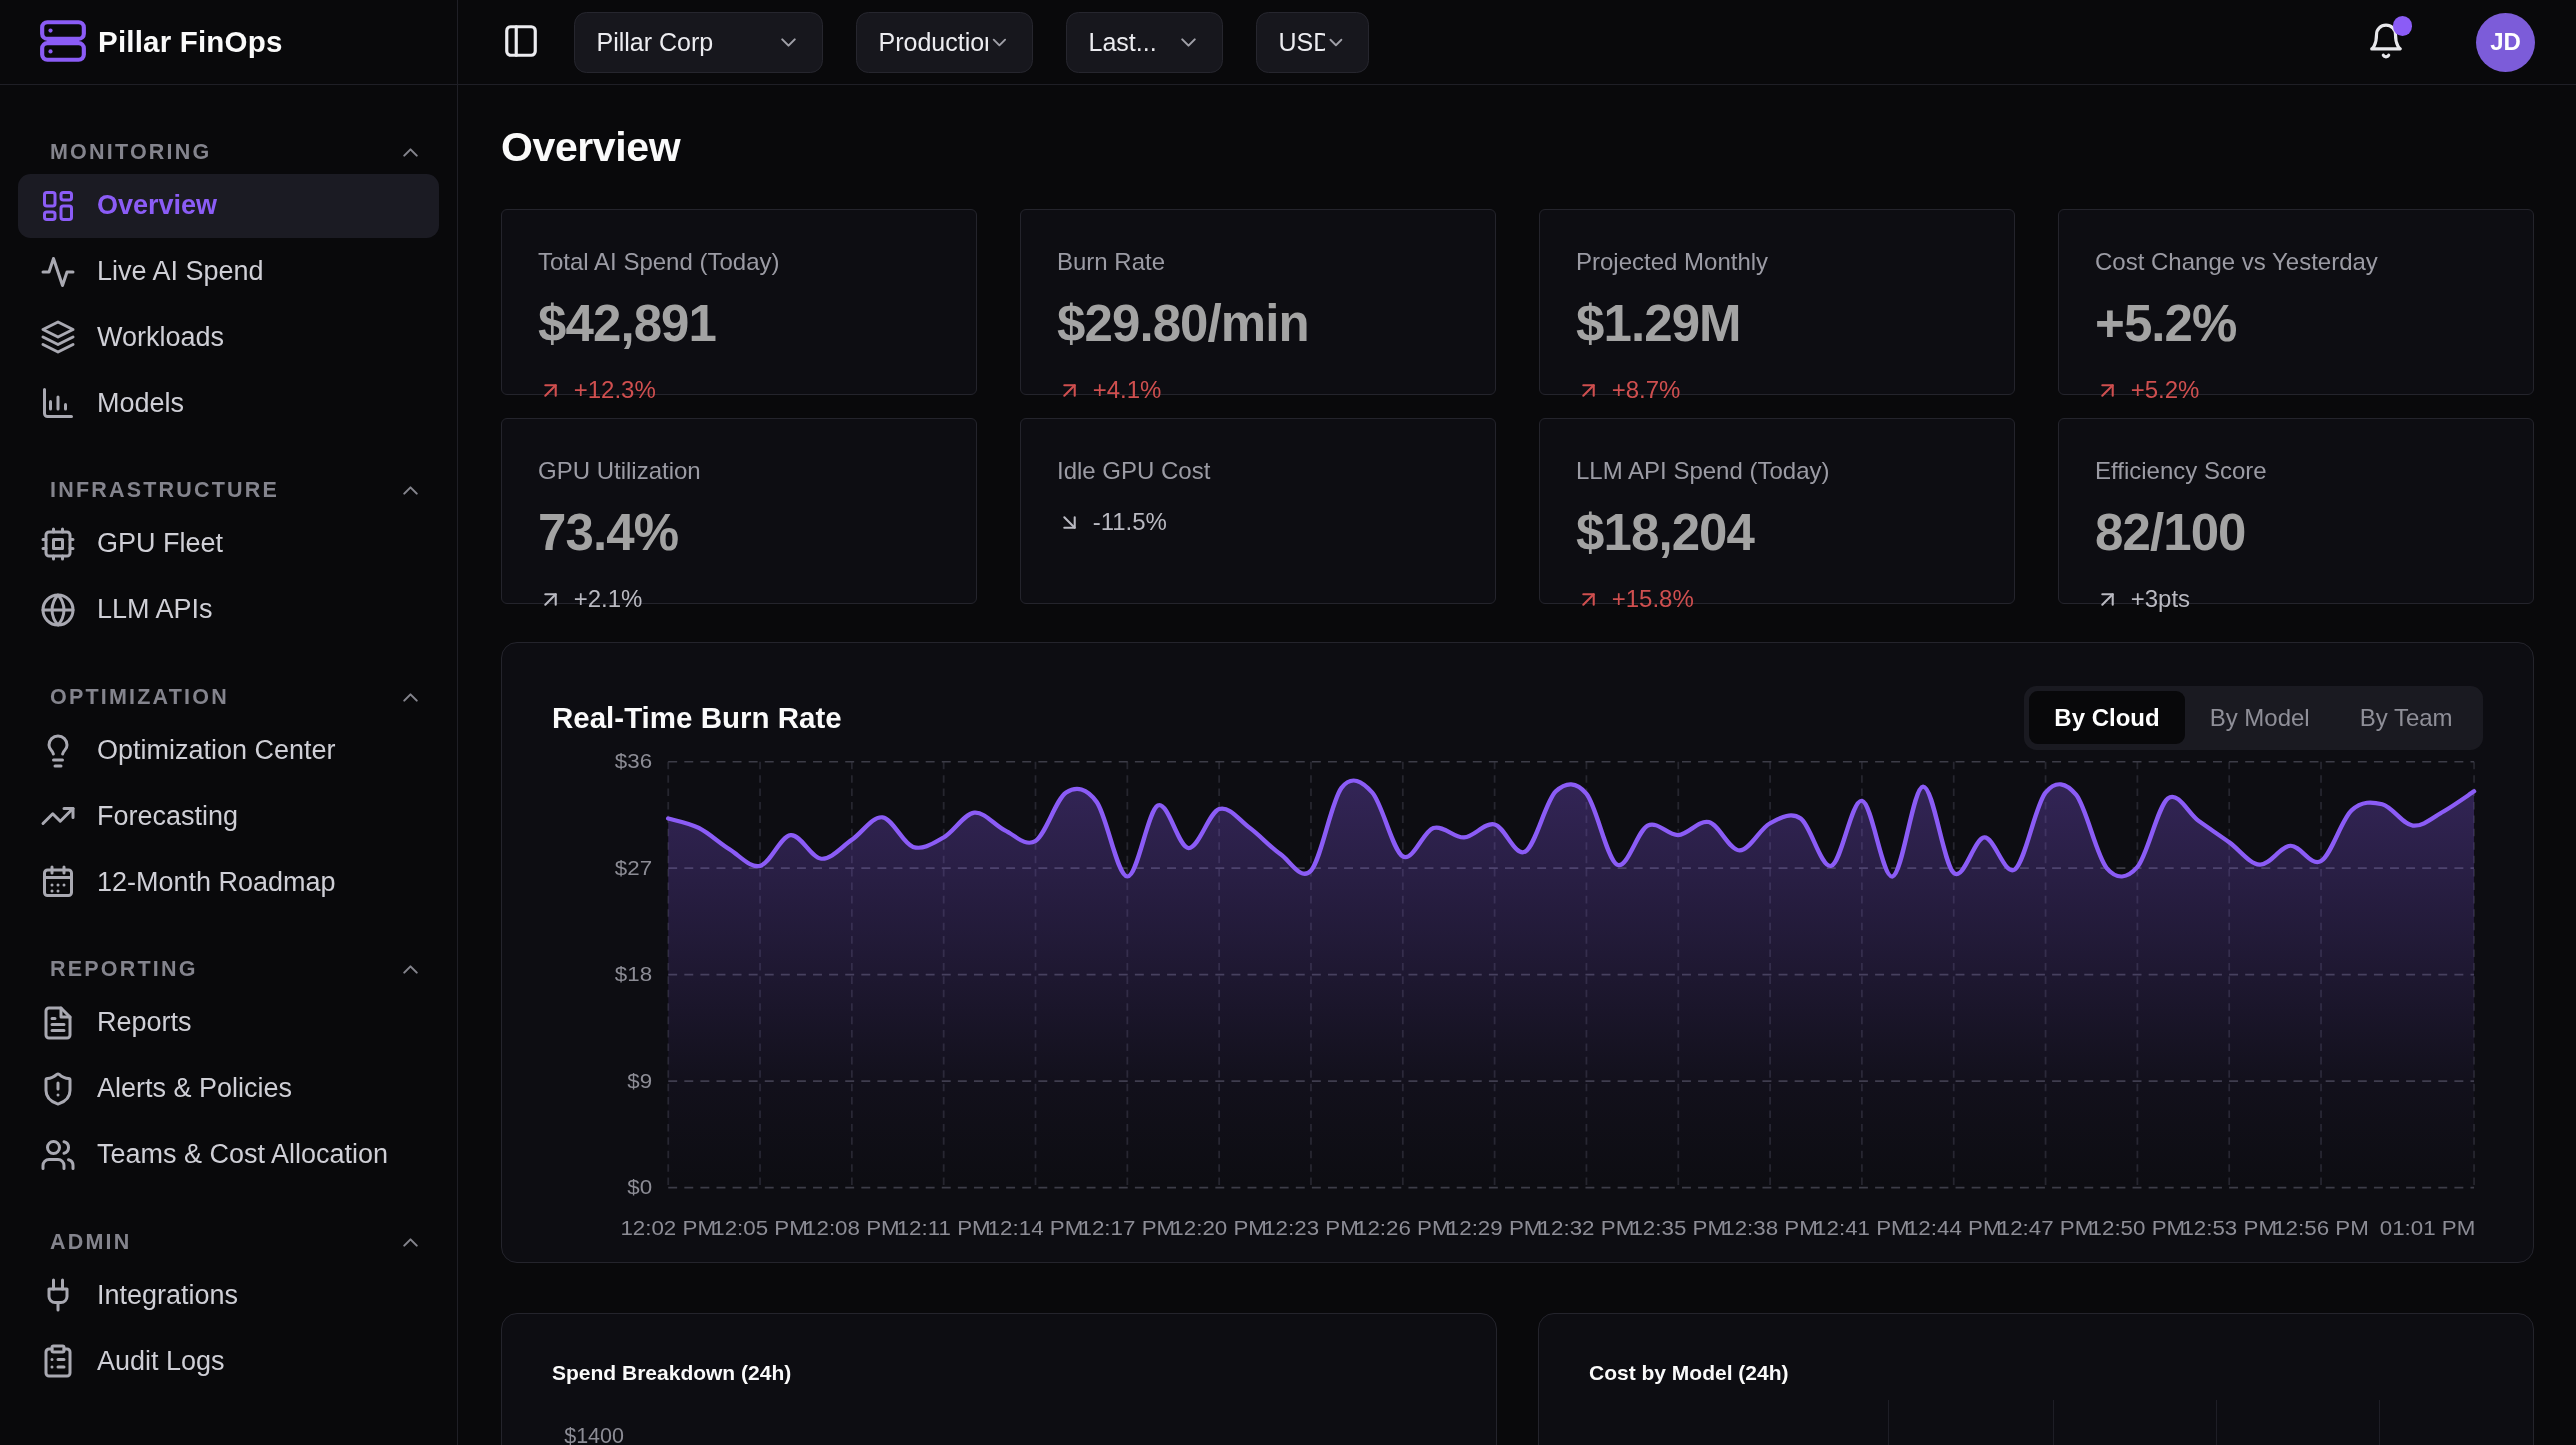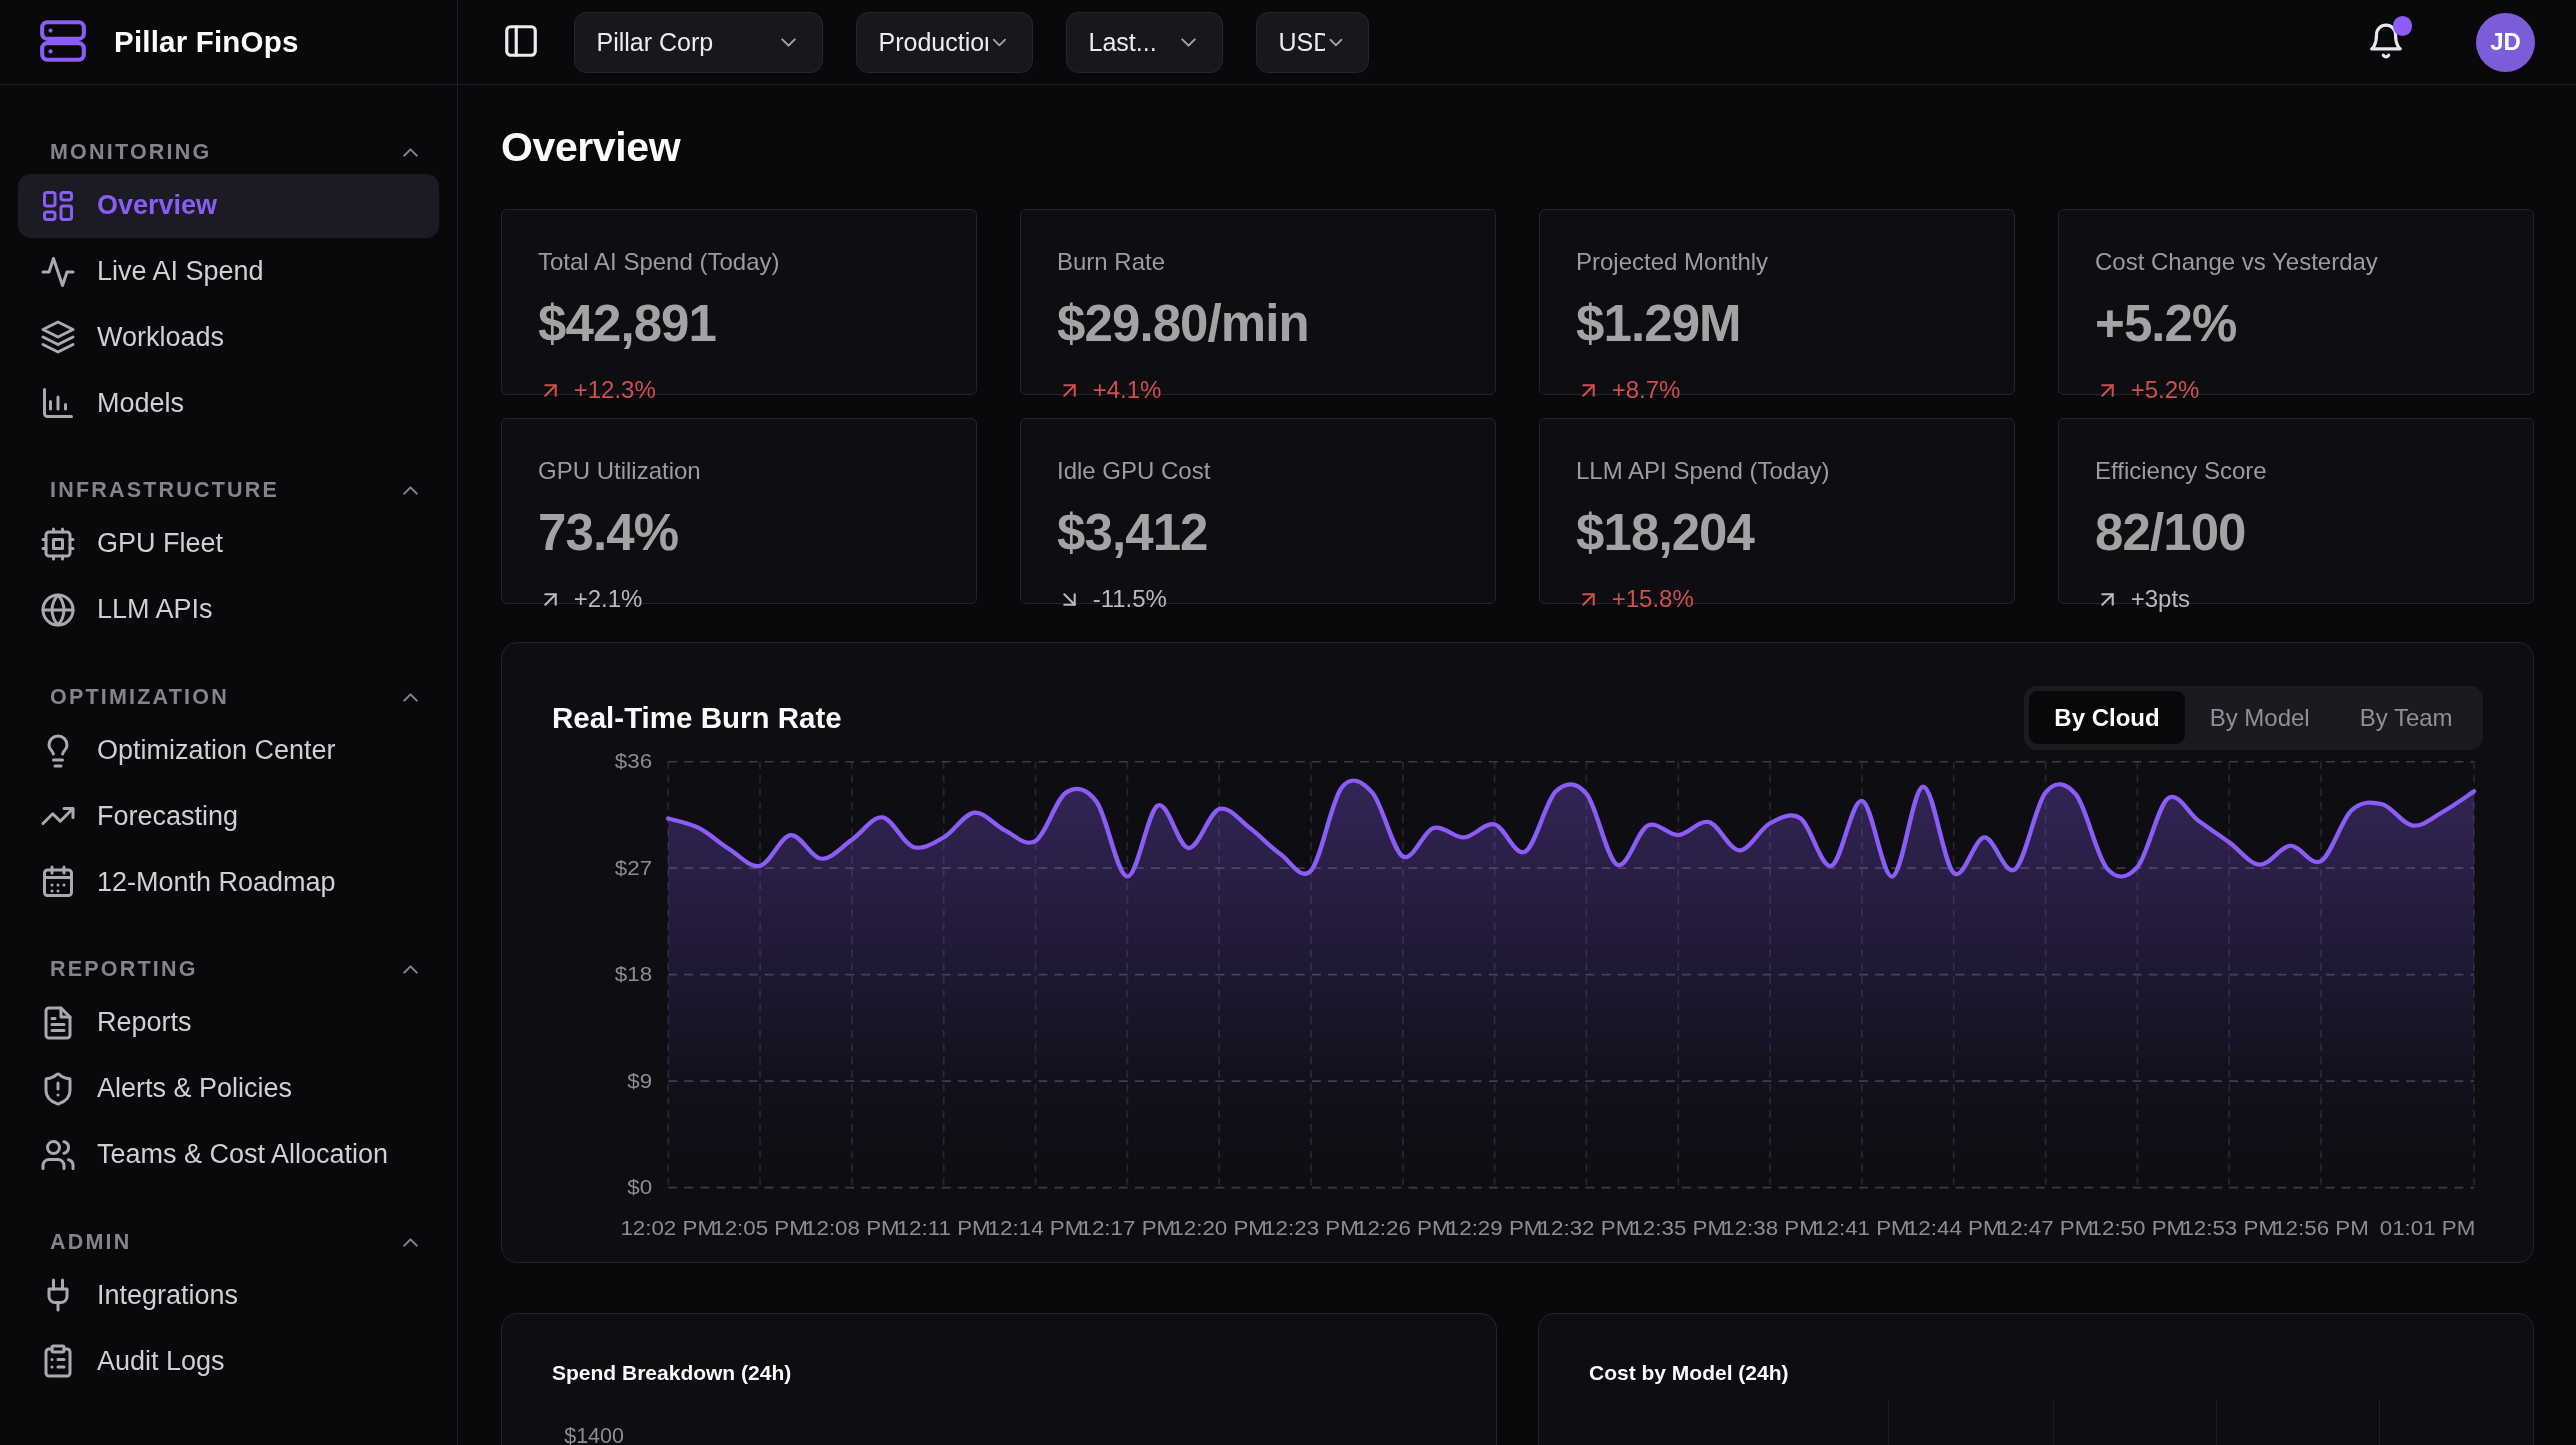--- a/index.html
+++ b/index.html
@@ -2,21 +2,21 @@
 <html style="font-size:14.3px"><head>
 <meta charset="utf-8">
 <style>
   * { margin:0; padding:0; box-sizing:border-box; }
   html,body { width:2576px; height:1445px; overflow:hidden; background:#09090b;
     font-family:"Liberation Sans", sans-serif; color:#fafafa; }
   .app { display:flex; width:100%; height:100%; }
 
   
   .sidebar { width:458px; flex:0 0 458px; border-right:0.9px solid #1f1f26; background:#09090b; }
-  .logo-row { height:85px; display:flex; align-items:center; gap:26px; padding:0 0 0 38px; border-bottom:0.9px solid #1f1f26; }
+  .logo-row { height:85px; display:flex; align-items:center; gap:10px; padding:0 0 0 38px; border-bottom:0.9px solid #1f1f26; }
   .logo-icon svg { width:50px; height:50px; color:#8b5cf6; }
   .logo-text { font-size:29.5px; font-weight:700; letter-spacing:0.2px; }
   .nav { padding:25px 18px 0 18px; }
   .nav-section { margin-top:36px; }
   .nav-section:first-child { margin-top:23px; }
   .section-head { display:flex; align-items:center; justify-content:space-between; padding:0 16px 0 32px; height:39px; cursor:pointer; }
   .section-label { font-size:21.5px; font-weight:600; letter-spacing:2.2px; color:#84848d; }
   .section-head svg { width:25px; height:25px; color:#84848d; }
   .nav-item { display:flex; align-items:center; gap:21.5px; height:64px; padding:0 21.5px; border-radius:12.5px; color:#cfcfd6; cursor:pointer; margin-top:1.8px; }
   .nav-item svg { width:36px; height:36px; color:#a9a9b2; flex:none; }
@@ -400,21 +400,20 @@
                 <svg viewBox="0 0 24 24" fill="none" stroke="currentColor" stroke-width="2" stroke-linecap="round" stroke-linejoin="round" style="width: 100%; height: 100%;">
                   <path d="M7 7h10v10"></path>
                   <path d="M7 17 17 7"></path>
                 </svg>
               </span>
               <span>+2.1%</span>
             </div>
           </div>
           <div class="kpi-card">
             <div class="kpi-label">Idle GPU Cost</div>
-            <div class="kpi-value">$3,412</div>
             <div class="kpi-delta neutral">
               <span style="display: inline-flex; width: 25px; height: 25px;">
                 <svg viewBox="0 0 24 24" fill="none" stroke="currentColor" stroke-width="2" stroke-linecap="round" stroke-linejoin="round" style="width: 100%; height: 100%;">
                   <path d="M7 7l10 10"></path>
                   <path d="M17 7v10H7"></path>
                 </svg>
               </span>
               <span>-11.5%</span>
             </div>
           </div>

